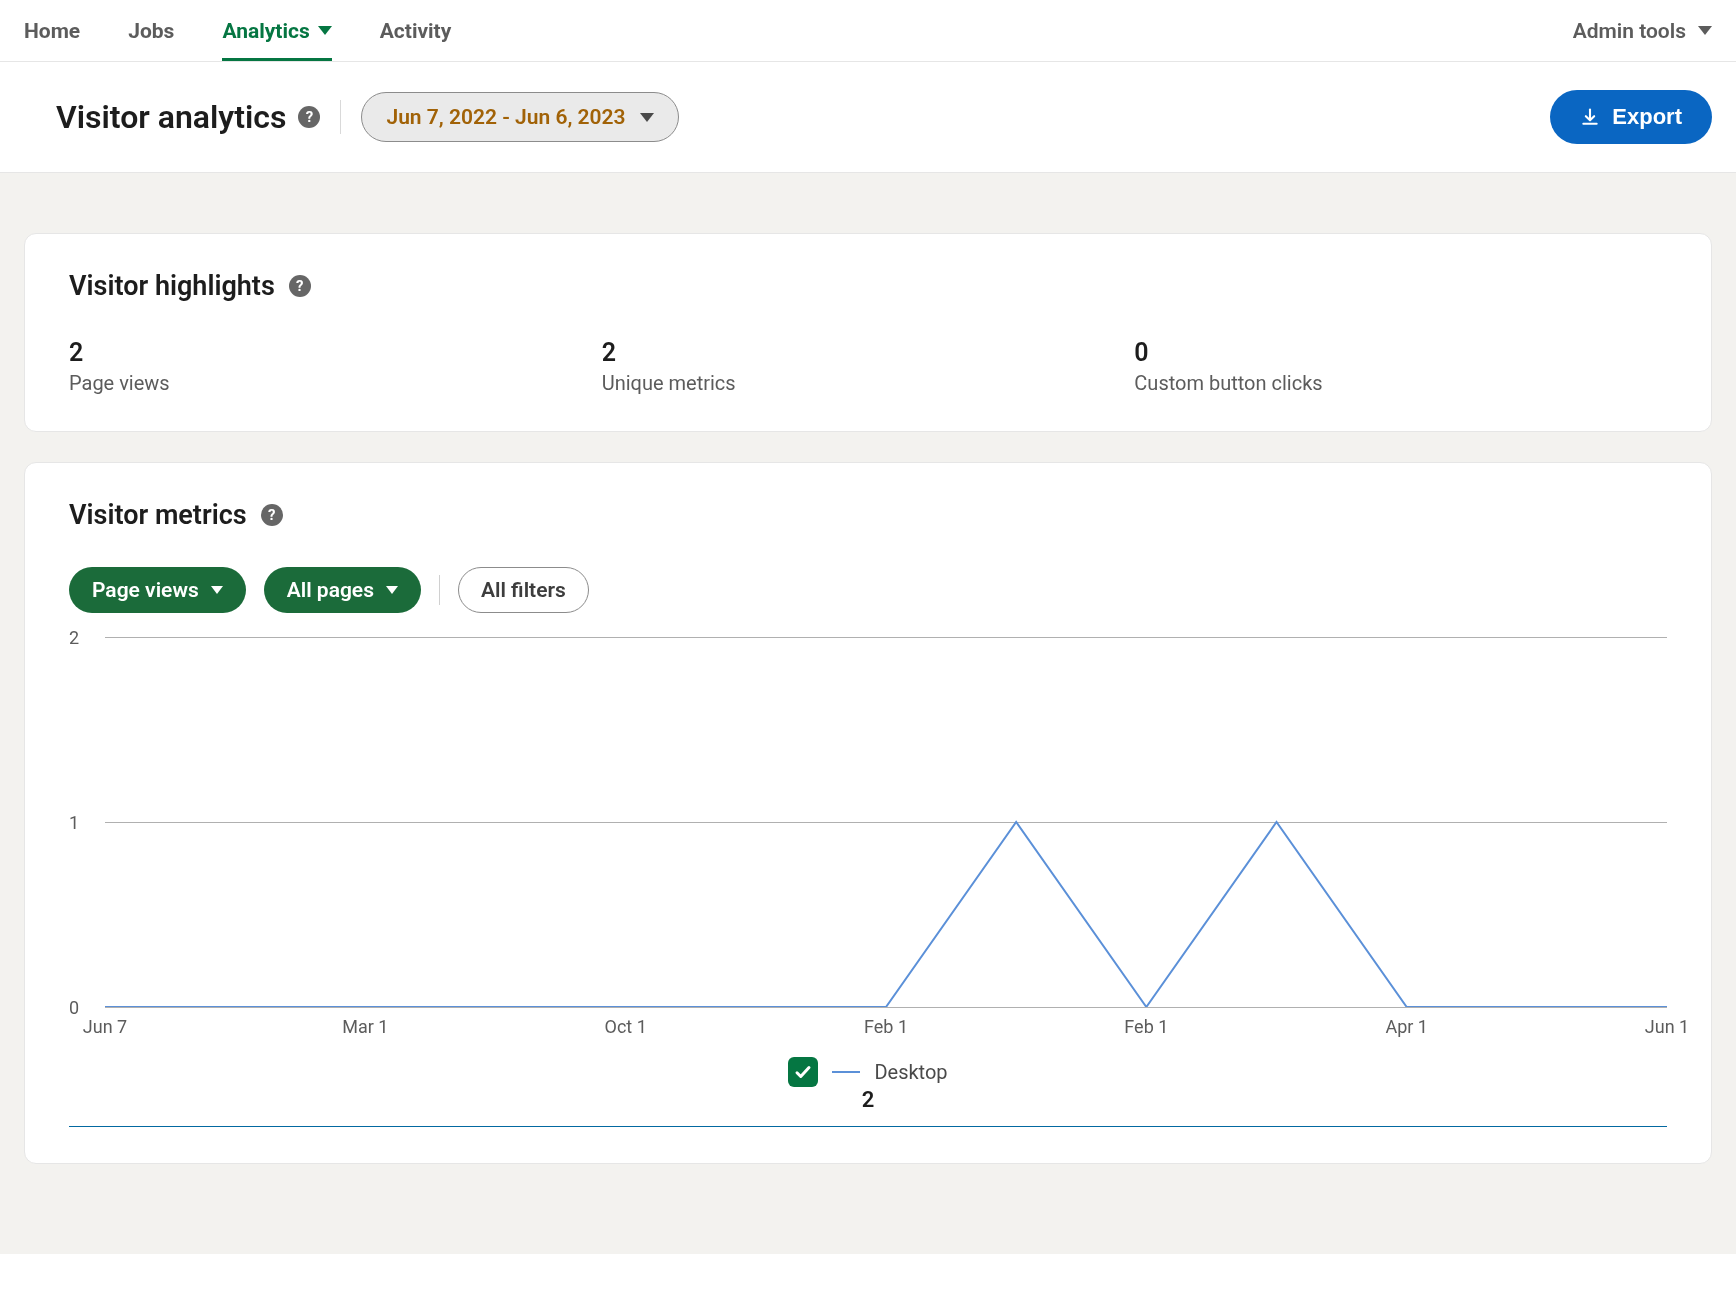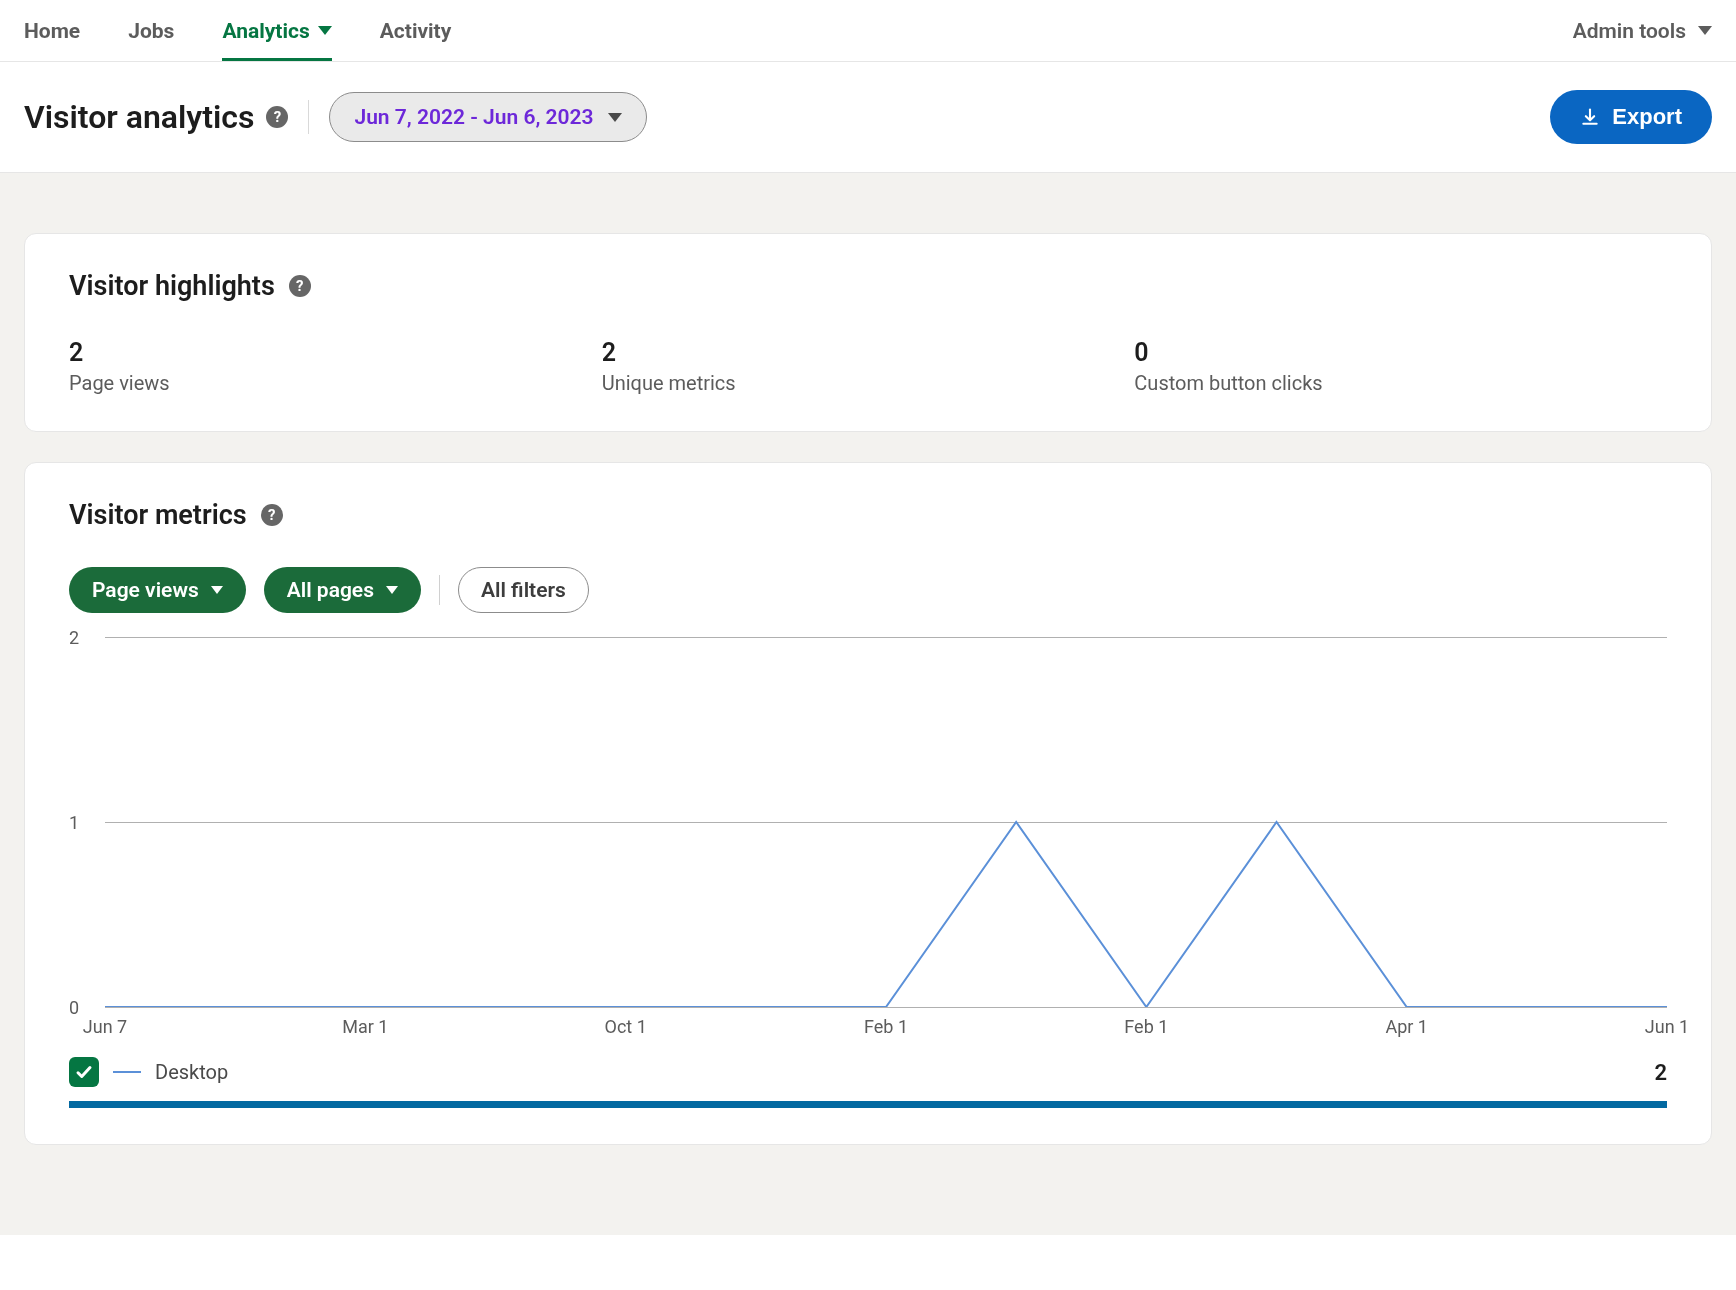--- a/index.html
+++ b/index.html
@@ -39,38 +39,38 @@
   }
   .nav-right { display: flex; align-items: center; gap: 12px; font-size: 21px; font-weight: 600; color: #5c5c5c; cursor: pointer; }
 
   .titlebar {
     display: flex;
     align-items: center;
     justify-content: space-between;
     padding: 28px 24px 28px 24px;
     border-bottom: 1px solid #e6e6e6;
   }
-  .title-left { display: flex; align-items: center; gap: 20px; }
+  .title-left { display: flex; align-items: center; gap: 20px; margin-left: 32px; }
   .page-title { font-size: 32px; font-weight: 600; color: #1d1d1d; display: flex; align-items: center; gap: 12px; }
   .help-icon {
     width: 22px; height: 22px; border-radius: 50%;
     background: #666; color: #fff;
     display: inline-flex; align-items: center; justify-content: center;
     font-size: 15px; font-weight: 700;
   }
   .vdiv { width: 1px; height: 34px; background: #d9d9d9; }
   .date-pill {
     display: flex; align-items: center; gap: 14px;
     padding: 12px 24px;
     border: 1px solid #8c8c8c;
     border-radius: 28px;
     background: #eaeaea;
     font-size: 21px;
     font-weight: 600;
-    color: #6d28d9;
+    color: #a16207;
     cursor: pointer;
   }
   .export-btn {
     display: flex; align-items: center; gap: 12px;
     background: #0a66c2;
     color: #fff;
     border-radius: 32px;
     border: none;
     padding: 14px 30px;
     font-size: 22px;
@@ -114,22 +114,23 @@
 
   .chart-wrap { position: relative; width: 100%; height: 400px; margin-top: 20px; }
   .y-tick { position: absolute; left: 0; font-size: 18px; color: #5c5c5c; transform: translateY(-50%); }
   .gridline { position: absolute; left: 36px; right: 0; height: 1px; background: #b0b0b0; }
   .x-tick { position: absolute; bottom: 0; font-size: 18px; color: #5c5c5c; transform: translateX(-50%); white-space: nowrap; }
   .chart-svg { position: absolute; left: 36px; right: 0; top: 0; bottom: 30px; }
 
   .legend-row {
     display: flex; align-items: center; justify-content: space-between;
     margin-top: 20px;
-    border-bottom: 7px solid #0369a1;
+    border-bottom: 1px solid #0369a1;
     padding-bottom: 14px;
+    flex-direction: column;
   }
   .legend-left { display: flex; align-items: center; gap: 14px; }
   .checkbox {
     width: 30px; height: 30px; border-radius: 6px;
     background: #057642; color: #fff;
     display: flex; align-items: center; justify-content: center;
     cursor: pointer;
   }
   .legend-line { width: 28px; height: 2px; background: #5b90d8; }
   .legend-label { font-size: 20px; color: #4a4a4a; }

